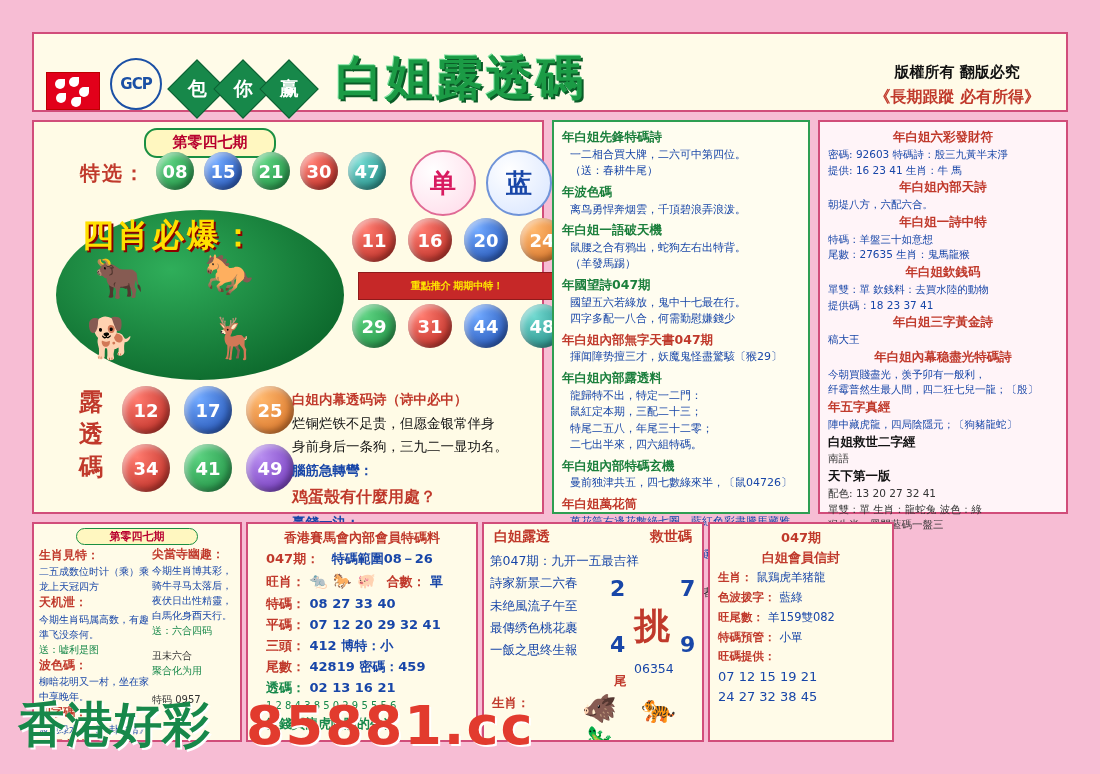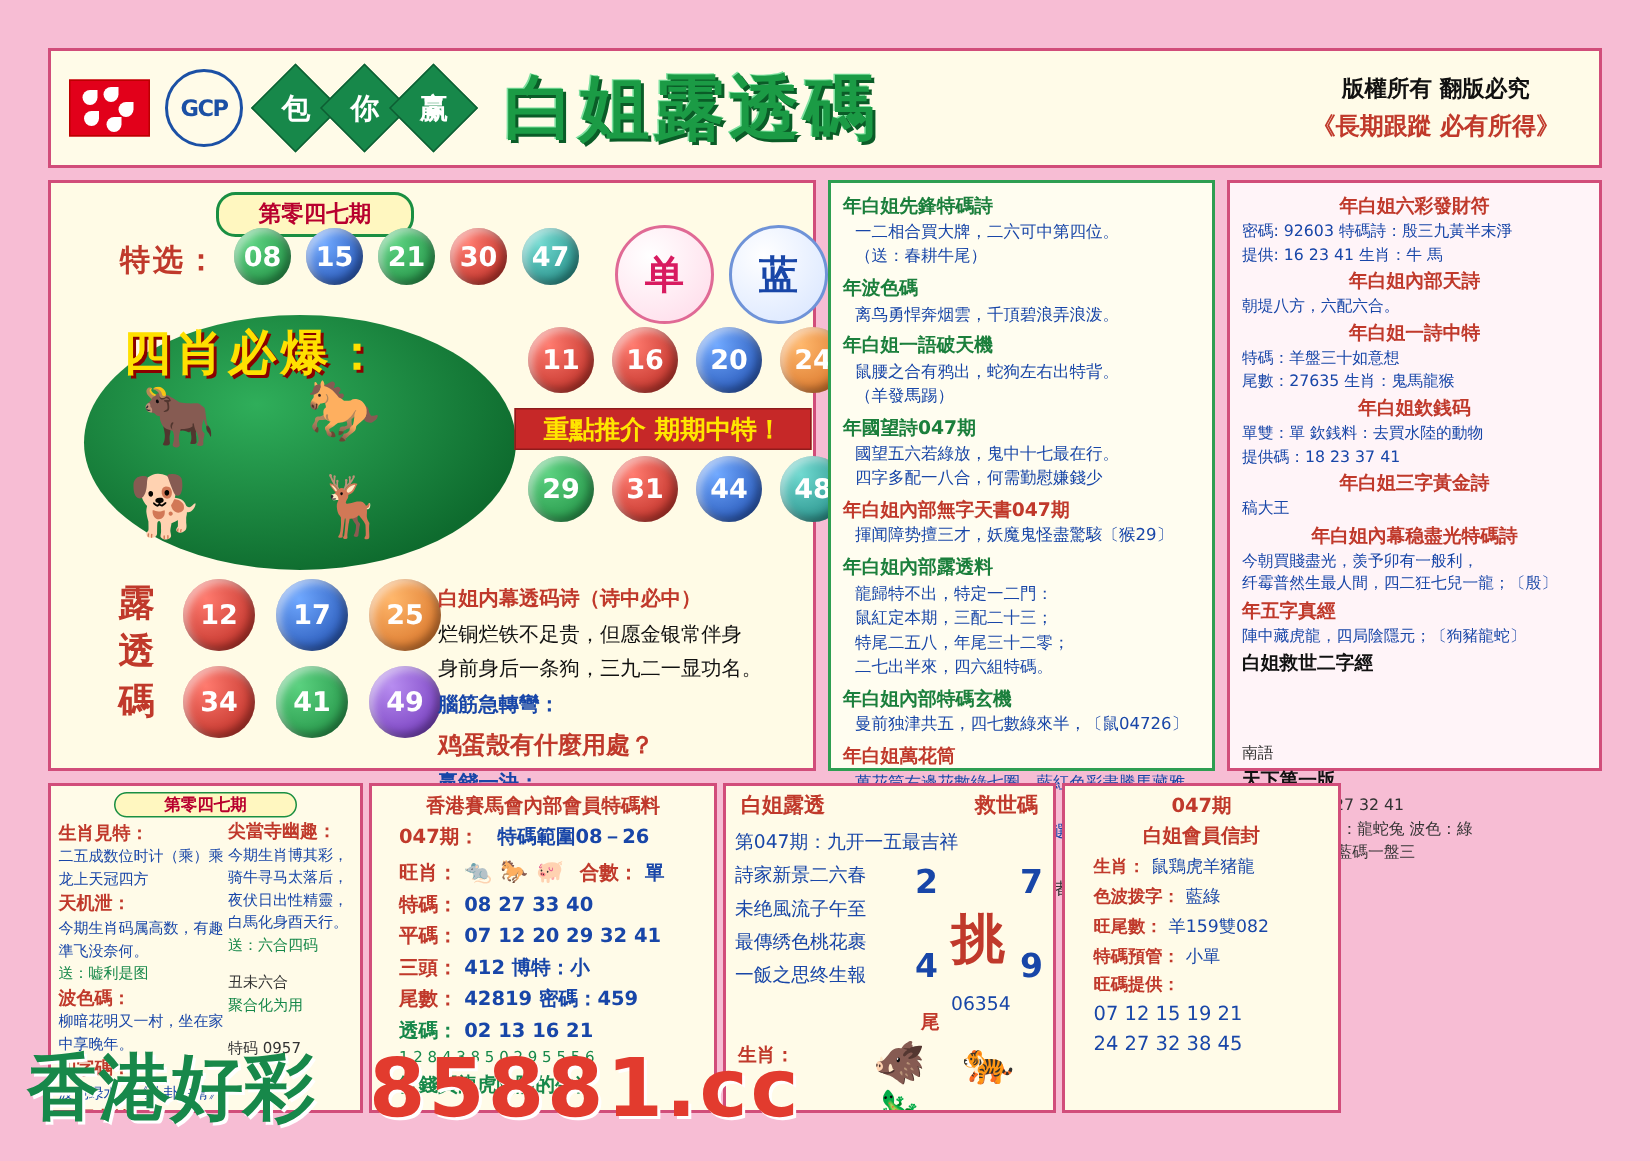--- a/index.html
+++ b/index.html
@@ -8,21 +8,21 @@
     background:#f4b9d2;
     font-family:"DejaVu Sans","Liberation Sans",sans-serif;
     overflow:hidden;
     position:relative;
   }
   .page{position:absolute;left:0;top:0;width:1100px;height:774px;background:#f7bdd4;}
   
   .header{
     position:absolute;left:32px;top:32px;width:1036px;height:80px;
     background:#fffbe8;border:2px solid #d14d7a;box-sizing:border-box;
-    display:flex;align-items:center;
+    display:flex;align-items:flex-end;
   }
   .flag{width:52px;height:36px;margin-left:12px;background:#e2001a;position:relative;border:1px solid #b00;}
   .flag .petal{position:absolute;width:10px;height:10px;background:#fff;border-radius:50% 0 50% 50%;}
   .logo-circle{
     width:48px;height:48px;border:2px solid #1b50a5;border-radius:50%;
     margin-left:10px;display:flex;align-items:center;justify-content:center;
     color:#1b50a5;font-size:15px;font-weight:bold;letter-spacing:-1px;
   }
   .diamonds{display:flex;margin-left:14px;gap:4px;}
   .diamond{
@@ -83,23 +83,23 @@
   }
   .animal{position:absolute;font-size:40px;line-height:1;}
   .a1{left:60px;top:136px;}
   .a2{left:170px;top:132px;}
   .a3{left:52px;top:196px;}
   .a4{left:176px;top:196px;}
 
   .mid-balls{position:absolute;left:318px;top:96px;display:grid;grid-template-columns:repeat(4,46px);gap:10px;}
   .mid-balls .ball{width:44px;height:44px;font-size:18px;}
   .banner{
-    position:absolute;left:309px;top:150px;width:196px;height:26px;
-    background:#c62828;border:1px solid #8e1b1b;color:#ffe600;font-size:17px;font-weight:bold;
-    display:flex;align-items:center;justify-content:center;
+    position:absolute;left:324px;top:150px;width:196px;height:26px;
+    background:#c62828;border:1px solid #8e1b1b;color:#ffe600;font-size:10px;font-weight:bold;
+    display:flex;align-items:center;justify-content:center;font-family:Liberation Serif, serif;
   }
   .mid-balls2{position:absolute;left:318px;top:182px;display:grid;grid-template-columns:repeat(4,46px);gap:10px;}
   .mid-balls2 .ball{width:44px;height:44px;font-size:18px;}
 
   .lutouma{
     position:absolute;left:36px;top:264px;width:42px;
     font-size:24px;font-weight:bold;color:#c0392b;line-height:1.35;text-align:center;
     font-family:"DejaVu Serif","Liberation Serif",serif;
   }
   .low-balls{position:absolute;left:88px;top:264px;display:grid;grid-template-columns:repeat(3,52px);gap:10px;}
@@ -129,21 +129,21 @@
   .right-panel .rtitle.left{text-align:left;}
   .right-panel .rbody{font-size:10.5px;color:#1846a8;line-height:1.5;}
   .right-panel .rbody.dark{color:#333;}
 
   
   .bottom{position:absolute;left:32px;top:522px;width:1036px;height:220px;display:flex;gap:4px;}
   .bcell{background:#fffbe8;border:2px solid #d14d7a;box-sizing:border-box;position:relative;overflow:hidden;}
   .b1{width:210px;padding:4px 5px;}
   .b2{width:232px;padding:4px 18px;}
   .b3{width:222px;padding:4px 6px;}
-  .b4{width:186px;padding:4px 19px;}
+  .b4{width:186px;padding:4px 8px;}
   .b1 .badge{width:120px;margin:0 auto 2px;background:#fff7c0;border:1px solid #1a8f42;border-radius:10px;
     color:#b8002e;font-size:11px;font-weight:bold;text-align:center;}
   .b1 .ttl{color:#c0392b;font-size:12px;font-weight:bold;line-height:1.45;}
   .b1 .txt{color:#1846a8;font-size:10px;line-height:1.5;}
   .b1 .txt.g{color:#17884a;}
   .b1 .txt.d{color:#333;}
   .b1col{position:absolute;left:118px;top:22px;width:88px;}
 
   .b2 .hdr{color:#c0392b;font-size:13px;font-weight:bold;text-align:center;line-height:1.5;}
   .b2 .ln{font-size:13px;line-height:1.62;color:#c0392b;font-weight:bold;}
@@ -333,21 +333,21 @@
       <div class="rtitle">年白姐內幕稳盡光特碼詩</div>
       <div class="rbody" style="white-space:pre-line;">今朝買賤盡光，羡予卯有一般利，
 纤霉普然生最人間，四二狂七兒一龍；〔殷〕</div>
     </div>
     <div>
       <div class="rtitle left">年五字真經</div>
       <div class="rbody" style="white-space:pre-line;">陣中藏虎龍，四局陰隱元；〔狗豬龍蛇〕</div>
     </div>
     <div>
       <div class="rtitle left" style="color:#111;">白姐救世二字經</div>
-      <div class="rbody dark" style="white-space:pre-line;margin-top:44px;">南語</div>
+      <div class="rbody dark" style="white-space:pre-line;">南語</div>
     </div>
     <div>
       <div class="rtitle left" style="color:#111;">天下第一版</div>
       <div class="rbody dark" style="white-space:pre-line;">配色: 13 20 27 32 41</div>
     </div>
     <div>
       <div class="rbody dark" style="white-space:pre-line;">單雙：單 生肖：龍蛇兔      波色：綠
 猴生肖：墨門藍碼一盤三</div>
     </div>
   </div>

